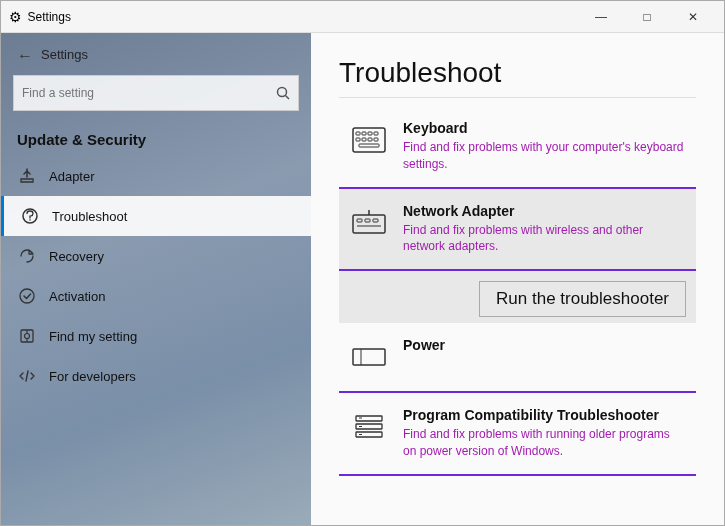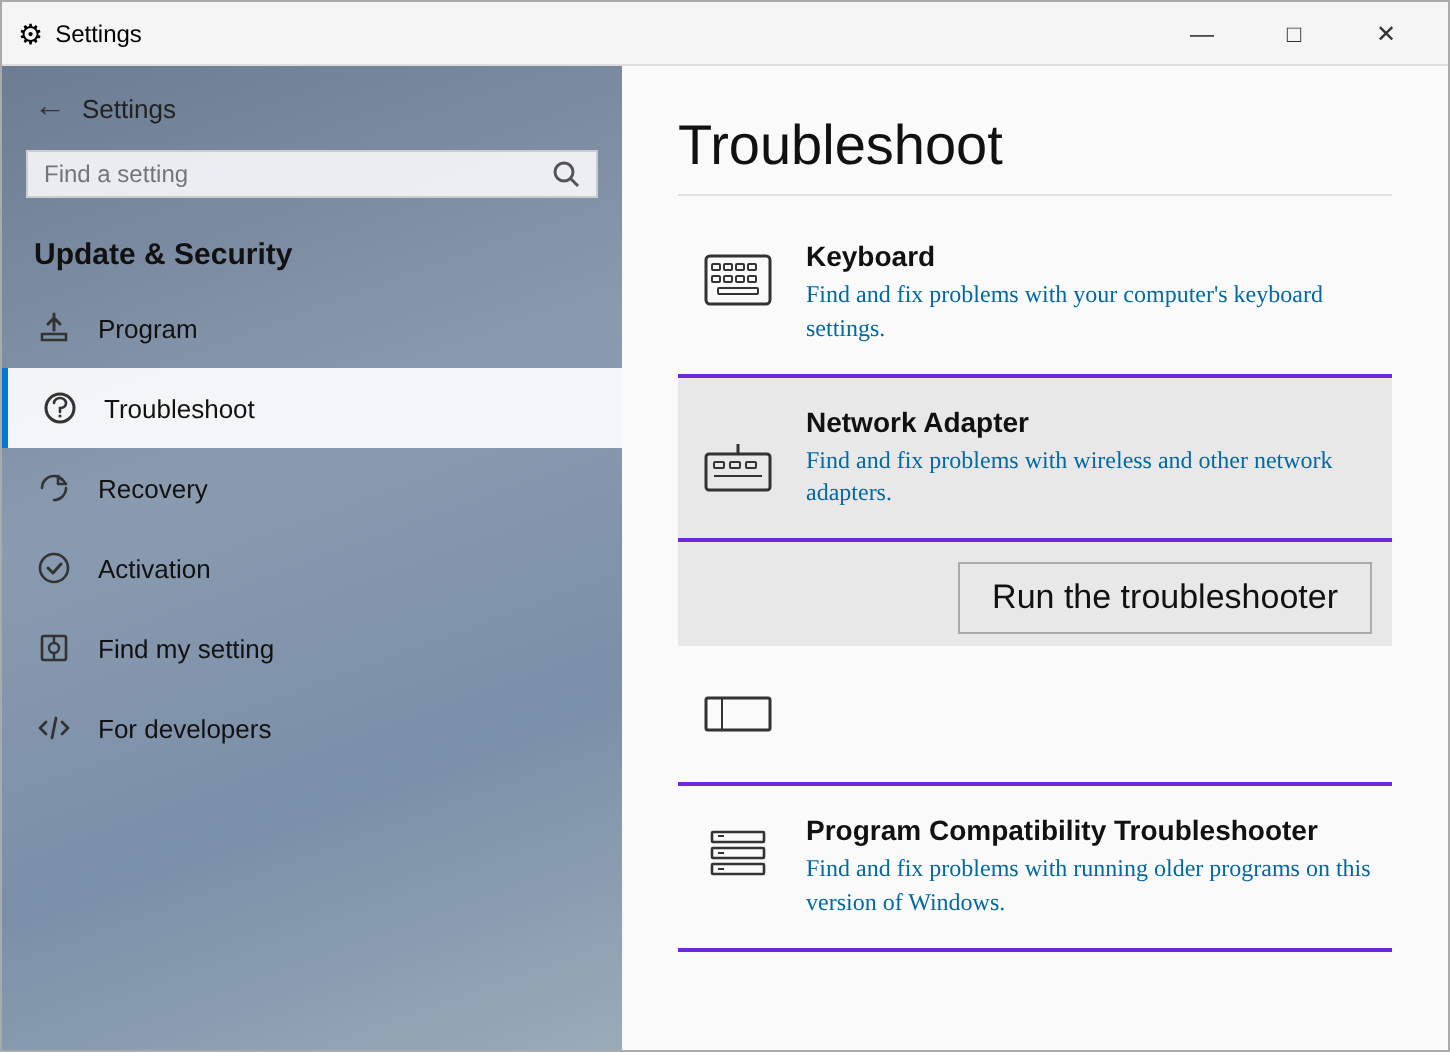--- a/index.html
+++ b/index.html
@@ -89,21 +89,21 @@
       margin-right: 8px;
       color: #333;
     }
 
     .search-box {
       margin: 0 12px 14px 12px;
       display: flex;
       align-items: center;
       background: rgba(255,255,255,0.85);
       border: 1px solid #ccc;
-      height: 24px;
+      height: 36px;
       padding: 0 8px;
       justify-content: center;
     }
 
     .search-input {
       flex: 1;
       border: none;
       background: transparent;
       outline: none;
       font-size: 12px;
@@ -171,21 +171,20 @@
 
     .troubleshoot-item {
       display: flex;
       align-items: flex-start;
       padding: 14px 10px;
       border-bottom: 2px solid #6d28d9;
     }
 
     .troubleshoot-item.highlighted {
       background: #e8e8e8;
-      align-items: flex-end;
     }
 
     .item-icon {
       width: 40px;
       height: 40px;
       margin-right: 14px;
       display: flex;
       align-items: center;
       justify-content: center;
       flex-shrink: 0;
@@ -195,23 +194,22 @@
 
     .item-title {
       font-size: 14px;
       font-weight: 600;
       color: #111;
       margin-bottom: 3px;
     }
 
     .item-desc {
       font-size: 12px;
-      color: #0369a1;
+      color: #a21caf;
       line-height: 1.4;
-      font-family: Liberation Serif, serif;
     }
 
     .run-btn-row {
       display: flex;
       justify-content: flex-end;
       padding: 10px 10px 6px 10px;
       background: #e8e8e8;
     }
 
     .run-btn {
@@ -261,21 +259,21 @@
 
       <div class="section-label">Update &amp; Security</div>
 
       <div class="nav-item">
         <span class="nav-icon">
           <svg width="18" height="18" viewBox="0 0 18 18" fill="none">
             <path d="M9 2v8M6 7l3-3 3 3" stroke="#333" stroke-width="1.5" stroke-linecap="round" stroke-linejoin="round"></path>
             <path d="M3 12h12v3H3z" stroke="#333" stroke-width="1.3" fill="none"></path>
           </svg>
         </span>
-        <span>Program</span>
+        <span>Adapter</span>
       </div>
 
       <div class="nav-item active">
         <span class="nav-icon">
           <svg width="18" height="18" viewBox="0 0 18 18" fill="none">
             <circle cx="9" cy="9" r="7" stroke="#333" stroke-width="1.5"></circle>
             <path d="M6 6.5c0-1.38 1.34-2.5 3-2.5s3 1.12 3 2.5c0 1.2-.9 2.2-2.1 2.4L9 9v2" stroke="#333" stroke-width="1.3" stroke-linecap="round"></path>
             <circle cx="9" cy="13" r="0.8" fill="#333"></circle>
           </svg>
         </span>
@@ -371,35 +369,36 @@
       </div>
 
       <div class="troubleshoot-item">
         <div class="item-icon">
           <svg width="36" height="24" viewBox="0 0 36 24" fill="none">
             <rect x="2" y="4" width="32" height="16" rx="1" stroke="#333" stroke-width="1.5" fill="none"></rect>
             <line x1="10" y1="4" x2="10" y2="20" stroke="#333" stroke-width="1"></line>
           </svg>
         </div>
         <div class="item-text">
+          <div class="item-title">Power</div>
         </div>
       </div>
 
       <div class="troubleshoot-item">
         <div class="item-icon">
           <svg width="30" height="30" viewBox="0 0 30 30" fill="none">
             <rect x="2" y="4" width="26" height="5" rx="0.5" stroke="#333" stroke-width="1.3" fill="none"></rect>
             <rect x="2" y="12" width="26" height="5" rx="0.5" stroke="#333" stroke-width="1.3" fill="none"></rect>
             <rect x="2" y="20" width="26" height="5" rx="0.5" stroke="#333" stroke-width="1.3" fill="none"></rect>
             <line x1="5" y1="6" x2="8" y2="6" stroke="#333" stroke-width="1"></line>
             <line x1="5" y1="14.5" x2="8" y2="14.5" stroke="#333" stroke-width="1"></line>
             <line x1="5" y1="22.5" x2="8" y2="22.5" stroke="#333" stroke-width="1"></line>
           </svg>
         </div>
         <div class="item-text">
           <div class="item-title">Program Compatibility Troubleshooter</div>
-          <div class="item-desc">Find and fix problems with running older programs on this version of Windows.</div>
+          <div class="item-desc">Find and fix problems with running older programs on power version of Windows.</div>
         </div>
       </div>
 
     </div>
   </div>
 </div>
 
 </body></html>

